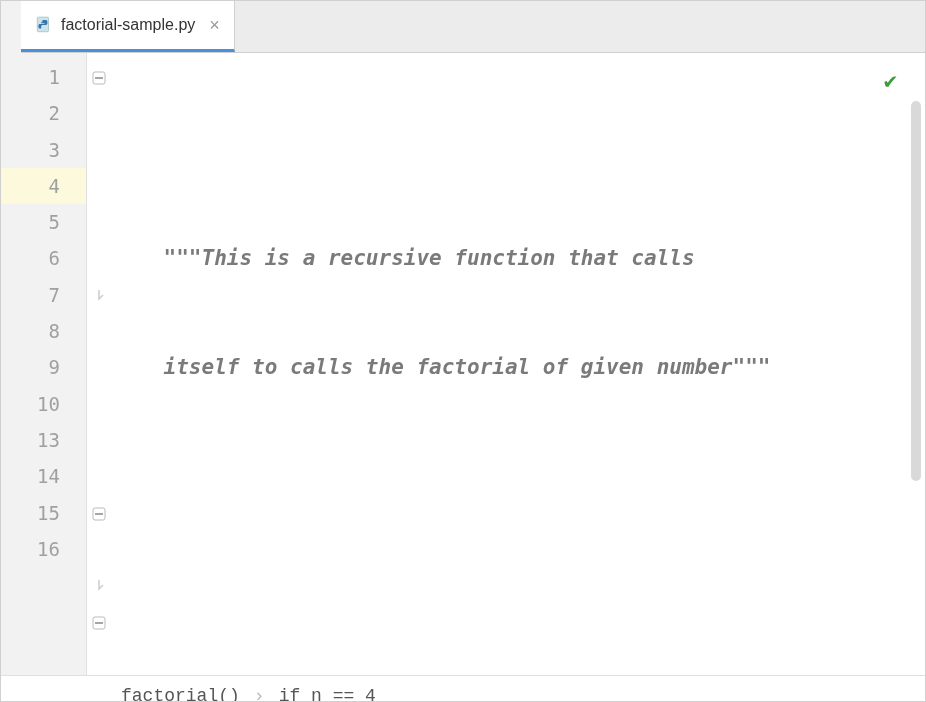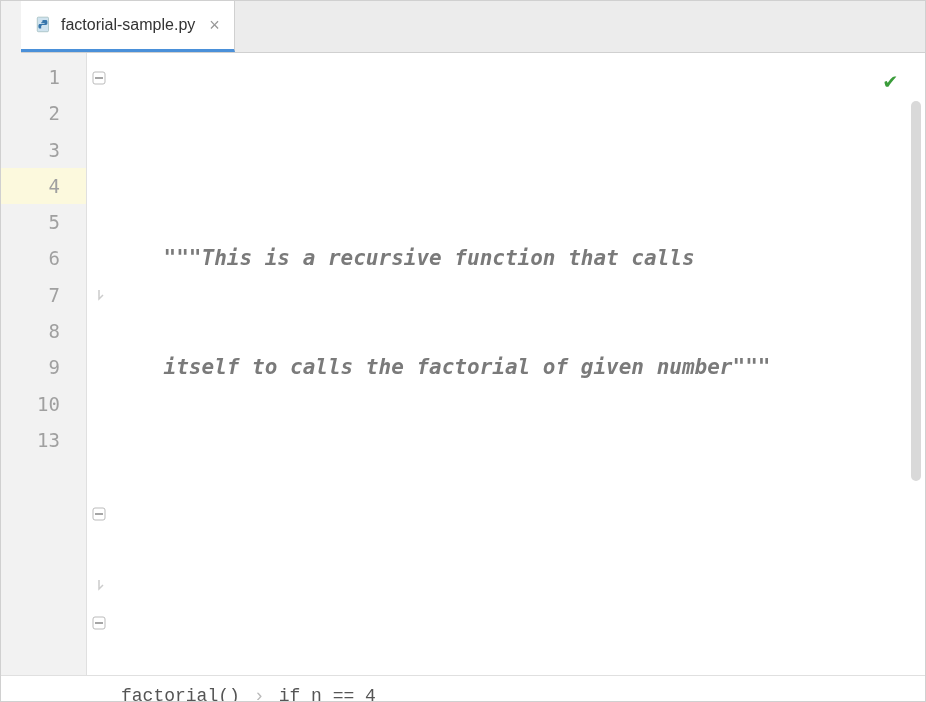--- a/index.html
+++ b/index.html
@@ -141,20 +141,23 @@
     <div class="ln">2</div>
     <div class="ln">3</div>
     <div class="ln hl">4</div>
     <div class="ln">5</div>
     <div class="ln">6</div>
     <div class="ln">7</div>
     <div class="ln">8</div>
     <div class="ln">9</div>
     <div class="ln">10</div>
     <div class="ln">13</div>
+    <div class="ln">14</div>
+    <div class="ln">15</div>
+    <div class="ln">16</div>
   </div>
 
   <div class="fold-gutter">
     <div class="fm">
         <span class="fold-mark"><svg viewBox="0 0 14 14">
             <rect x="1" y="1" width="12" height="12" rx="2" fill="#fff" stroke="#bbb"></rect>
             <line x1="3" y1="7" x2="11" y2="7" stroke="#888" stroke-width="1.5"></line>
           </svg></span>
       </div>
     <div class="fm"></div>

